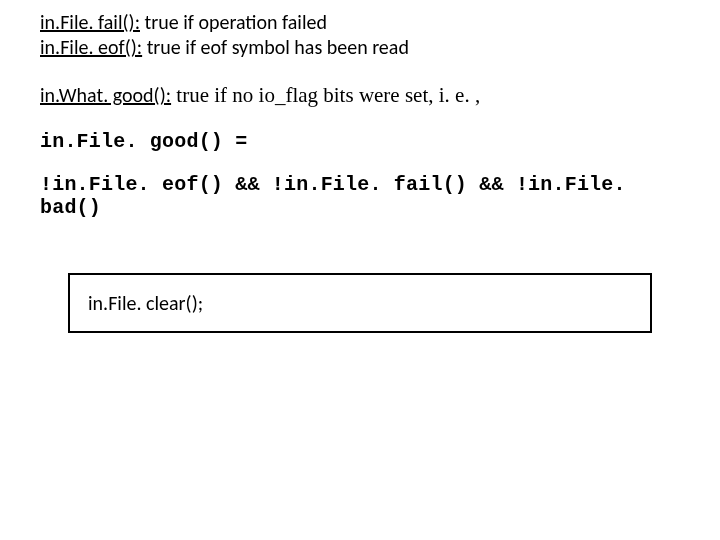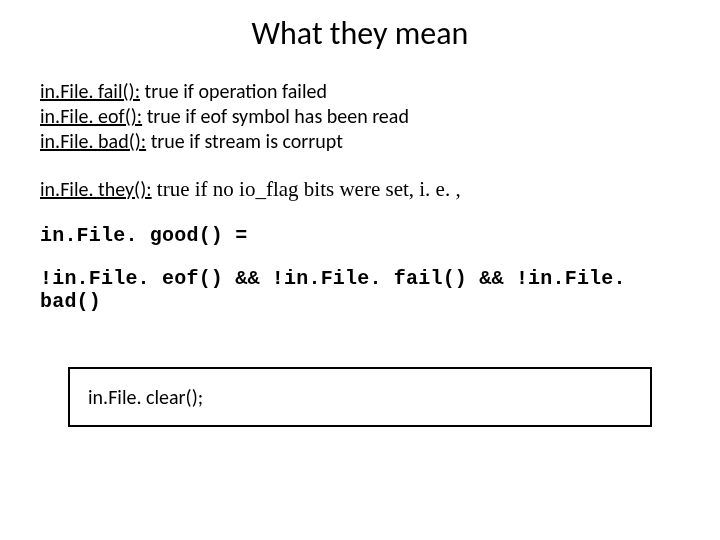--- a/index.html
+++ b/index.html
@@ -60,37 +60,33 @@
   .box-right {
     font-family: "Times New Roman", Times, serif;
     font-size: 21px;
   }
 </style>
 </head>
 <body>
 
 <div class="slide">
 
-  <div class="title">What they mean</div>
 
   <div class="block">
     <div>
       <span class="u">in.File. fail():</span><span>  true if operation failed</span>
     </div>
     <div>
       <span class="u">in.File. eof():</span><span>  true if eof symbol has been read</span>
     </div>
-    <div>
-      <span class="u">in.File. bad():</span><span>  true if stream is corrupt</span>
-    </div>
   </div>
 
   <div class="block">
     <div>
-      <span class="u">in.File. they():</span><span class="serif">  true if no io_flag bits were set, i. e. ,</span>
+      <span class="u">in.What. good():</span><span class="serif">  true if no io_flag bits were set, i. e. ,</span>
     </div>
   </div>
 
   <div class="mono mono-line">in.File. good() =</div>
   <div class="mono mono-line">!in.File. eof() &amp;&amp; !in.File. fail() &amp;&amp; !in.File. bad()</div>
 
   <div class="box">
     <span class="box-left">in.File. clear();</span>
   </div>
 

